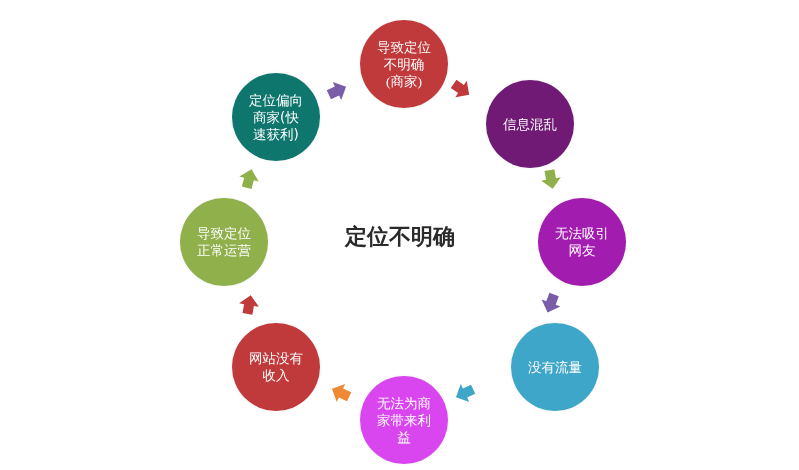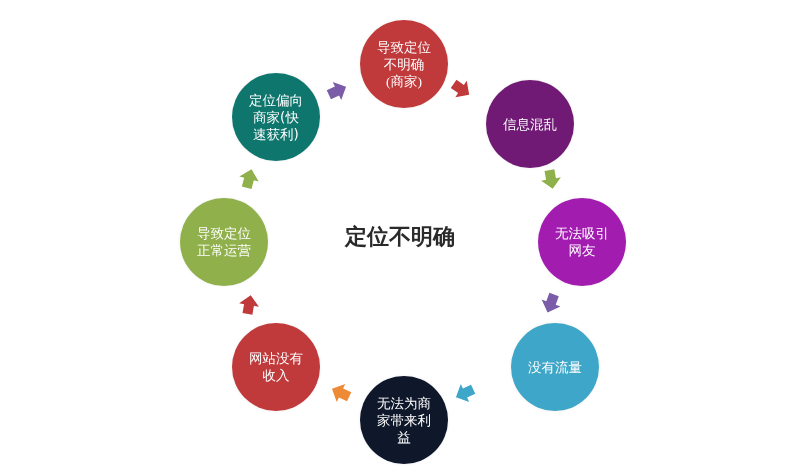--- a/index.html
+++ b/index.html
@@ -38,21 +38,21 @@
   <div class="node" style="left:486px;top:80px;background:#701a75;">
     <div class="node-label">信息混乱</div>
   </div>
   <div class="node" style="left:538px;top:198px;background:#a21caf;">
     <div class="node-label">无法吸引
 网友</div>
   </div>
   <div class="node" style="left:511px;top:323px;background:#3ea6c8;">
     <div class="node-label">没有流量</div>
   </div>
-  <div class="node" style="left:360px;top:376px;background:#0f172a;">
+  <div class="node" style="left:360px;top:376px;background:#d946ef;">
     <div class="node-label">无法为商
 家带来利
 益</div>
   </div>
   <div class="node" style="left:232px;top:323px;background:#c0393b;">
     <div class="node-label">网站没有
 收入</div>
   </div>
   <div class="node" style="left:180px;top:198px;background:#8fb04a;">
     <div class="node-label">导致定位

